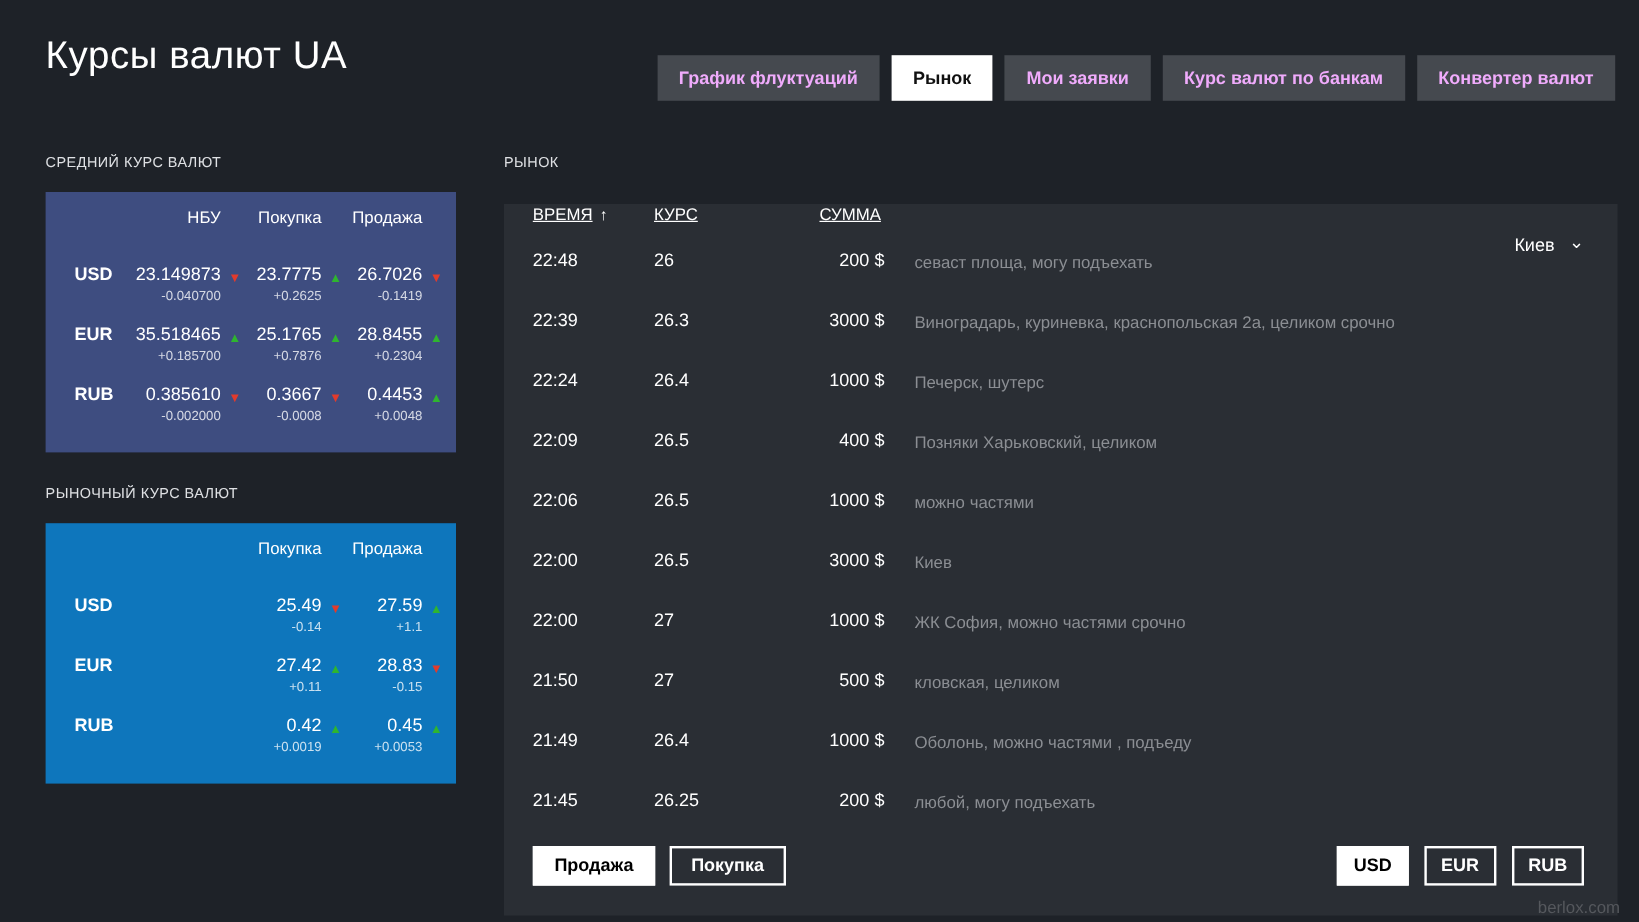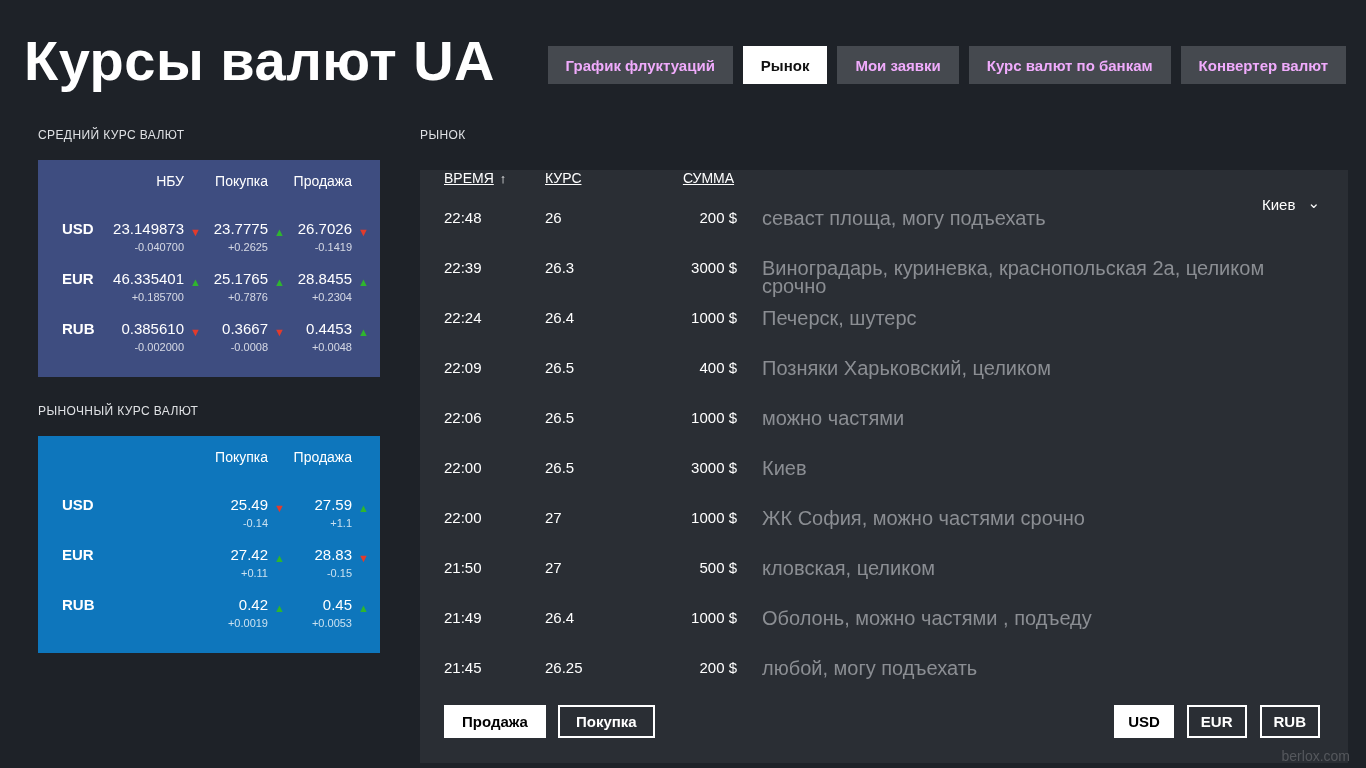--- a/index.html
+++ b/index.html
@@ -1,21 +1,21 @@
 <!DOCTYPE html>
 <html style="--page_bg: #1e2228; --avg_panel: #3e4d80; --market_rates_panel: #0e76bc; --market_panel: #2a2e34; --tab_bg: #45494f; --up: #2fb52f; --down: #e23b2c;"><head>
 <meta charset="utf-8">
 <style>
   * { margin:0; padding:0; box-sizing:border-box; }
   html,body { width:1366px; height:768px; }
   body { font-family:"Liberation Sans", sans-serif; background:#1e2228; }
 
   .app { position:relative; width:1366px; height:768px; background:var(--page_bg,#1e2228); color:#fff; overflow:hidden; }
 
-  .title { position:absolute; left:24px; top:28px; font-size:56px; font-weight:700; letter-spacing:.5px; }
+  .title { position:absolute; left:38px; top:28px; font-size:32px; font-weight:400; letter-spacing:.5px; }
 
   .tabs { position:absolute; top:46px; right:20px; display:flex; gap:10px; }
   .tab { height:38px; padding:0 18px; background:var(--tab_bg,#45494f); color:#f0abfc; border:none;
          font-family:inherit; font-size:15px; font-weight:700; cursor:pointer; white-space:nowrap; }
   .tab[data-active="true"] { background:#fff; color:#111; }
 
   .sec-label { font-size:12px; color:#dfe1e4; letter-spacing:.4px; line-height:14px; }
 
   
   .left-col { position:absolute; left:38px; top:128px; width:342px; }
@@ -49,21 +49,21 @@
   .m-head, .m-row { display:grid; grid-template-columns:101px 135px 57px 1fr; padding:0 28px 0 24px; }
   .m-head { margin-top:28px; height:24px; font-size:14px; }
   .m-head .u { text-decoration:underline; cursor:pointer; }
   .m-head .sort { margin-left:6px; text-decoration:none; font-size:13px; }
   .mh.col-amount { text-align:center; }
 
   .m-row { height:50px; align-items:start; padding-top:6px; margin-top:0; }
   .m-rows { margin-top:9px; }
   .c-time, .c-rate { font-size:15px; color:#fff; }
   .c-amt { font-size:15px; color:#fff; text-align:right; }
-  .c-com { font-size:20px; color:#8b8e93; padding-left:25px; line-height:18px; }
+  .c-com { font-size:14px; color:#8b8e93; padding-left:25px; line-height:18px; }
 
   .mode-btns { position:absolute; left:24px; bottom:25px; display:flex; gap:12px; }
   .cur-btns  { position:absolute; right:28px; bottom:25px; display:flex; gap:13px; }
   .btn { height:33px; padding:0 16px; min-width:88px; background:transparent; border:2px solid #fff;
          color:#fff; font-family:inherit; font-size:15px; font-weight:700; cursor:pointer; }
   .btn[data-active="true"] { background:#fff; color:#000; }
   .btn.small { min-width:52px; padding:0 12px; }
 
   .watermark { position:absolute; right:16px; bottom:4px; font-size:14px; color:#55585d; }
 </style>
@@ -106,21 +106,21 @@
         </div>
         <div class="cell" data-dir="down">
           <div class="val"><span class="num">26.7026</span><span class="trend"></span></div>
           <div class="delta">-0.1419</div>
         </div>
       </div>
 
       <div class="rt-grid g1 row">
         <div class="cur">EUR</div>
         <div class="cell" data-dir="up">
-          <div class="val"><span class="num">46.335401</span><span class="trend"></span></div>
+          <div class="val"><span class="num">35.518465</span><span class="trend"></span></div>
           <div class="delta">+0.185700</div>
         </div>
         <div class="cell" data-dir="up">
           <div class="val"><span class="num">25.1765</span><span class="trend"></span></div>
           <div class="delta">+0.7876</div>
         </div>
         <div class="cell" data-dir="up">
           <div class="val"><span class="num">28.8455</span><span class="trend"></span></div>
           <div class="delta">+0.2304</div>
         </div>

